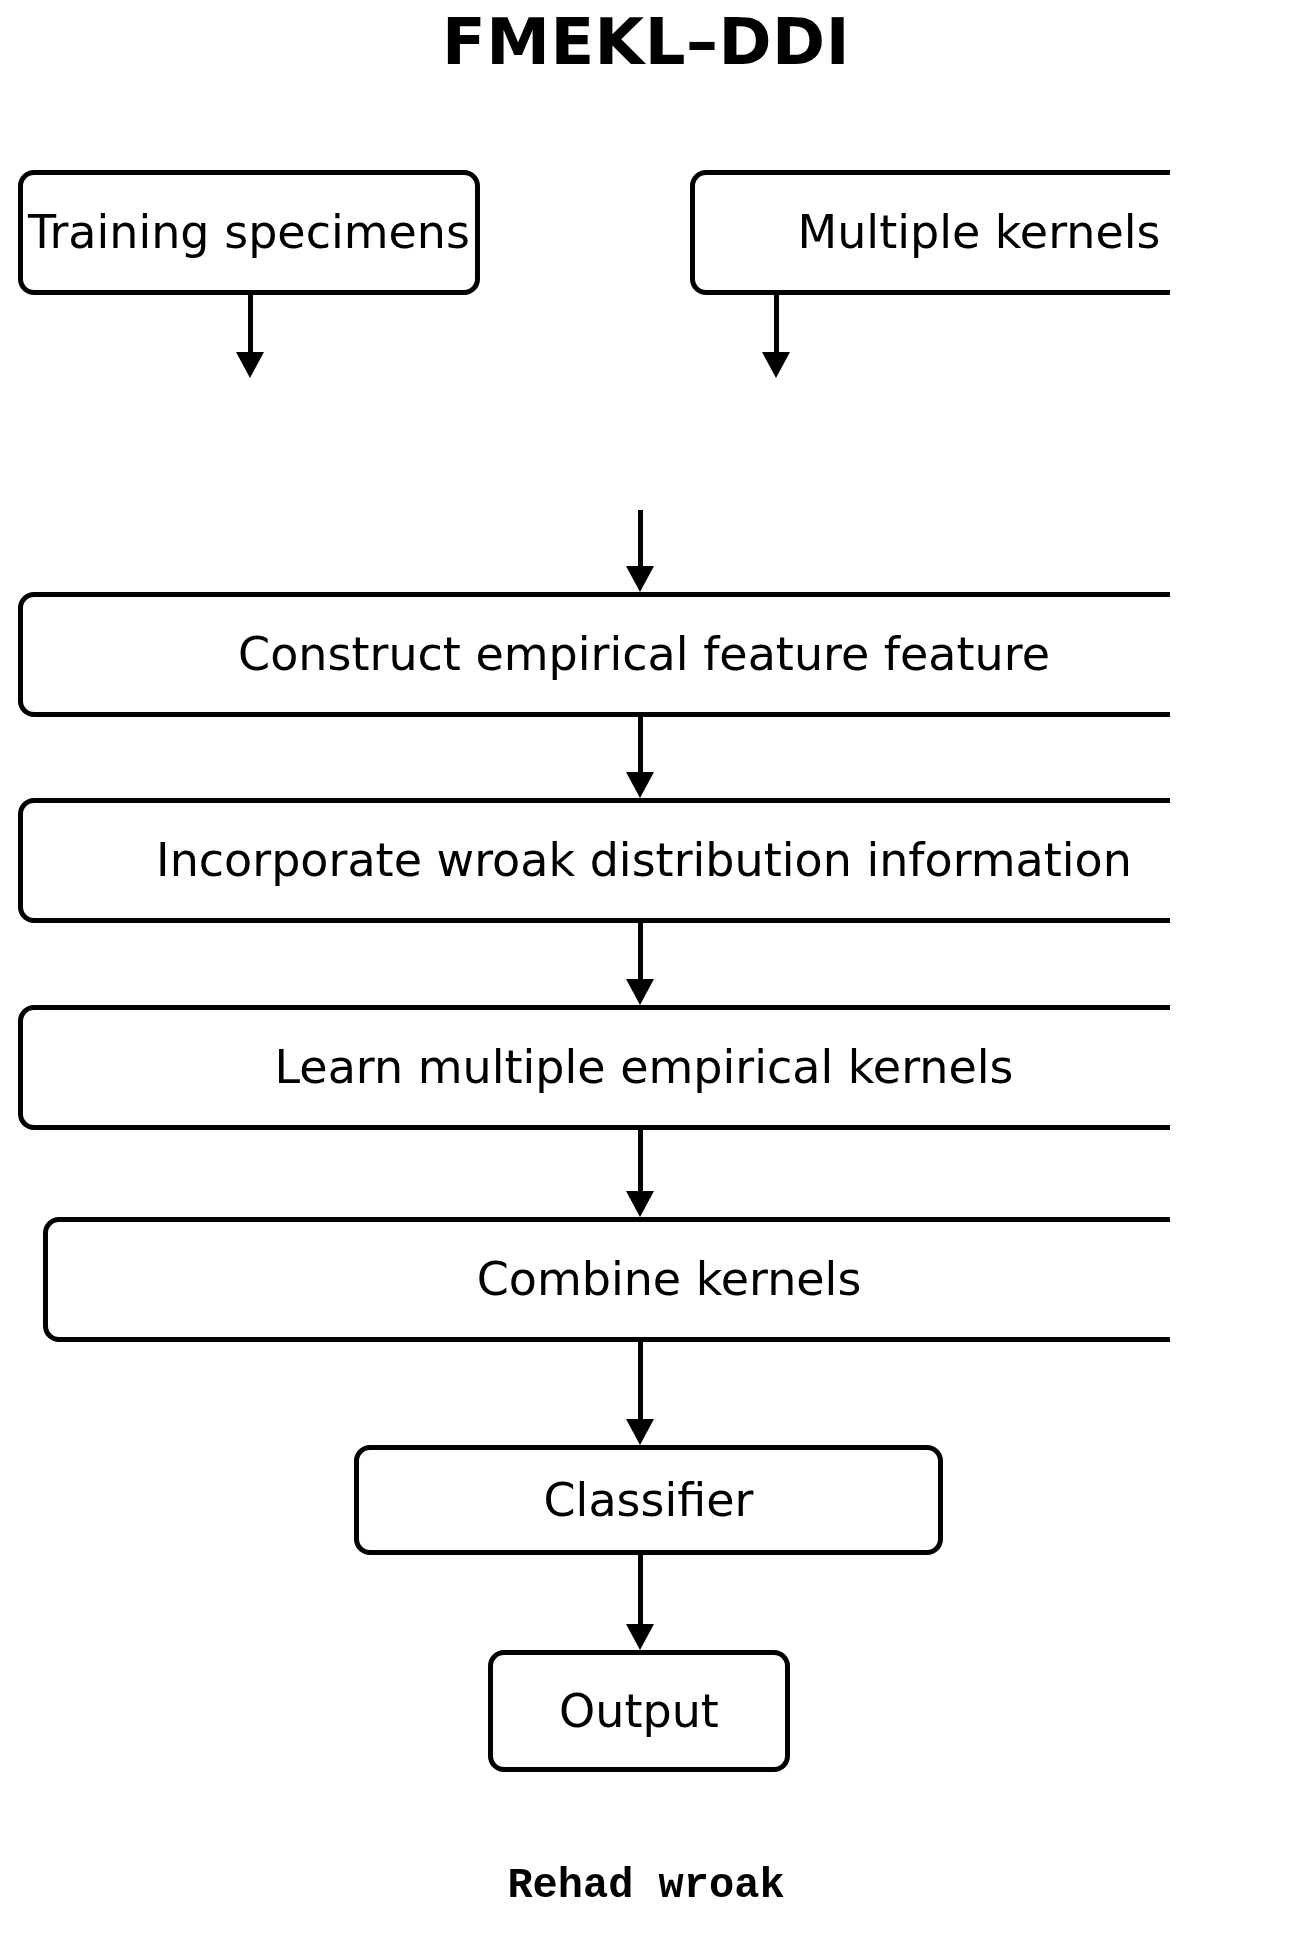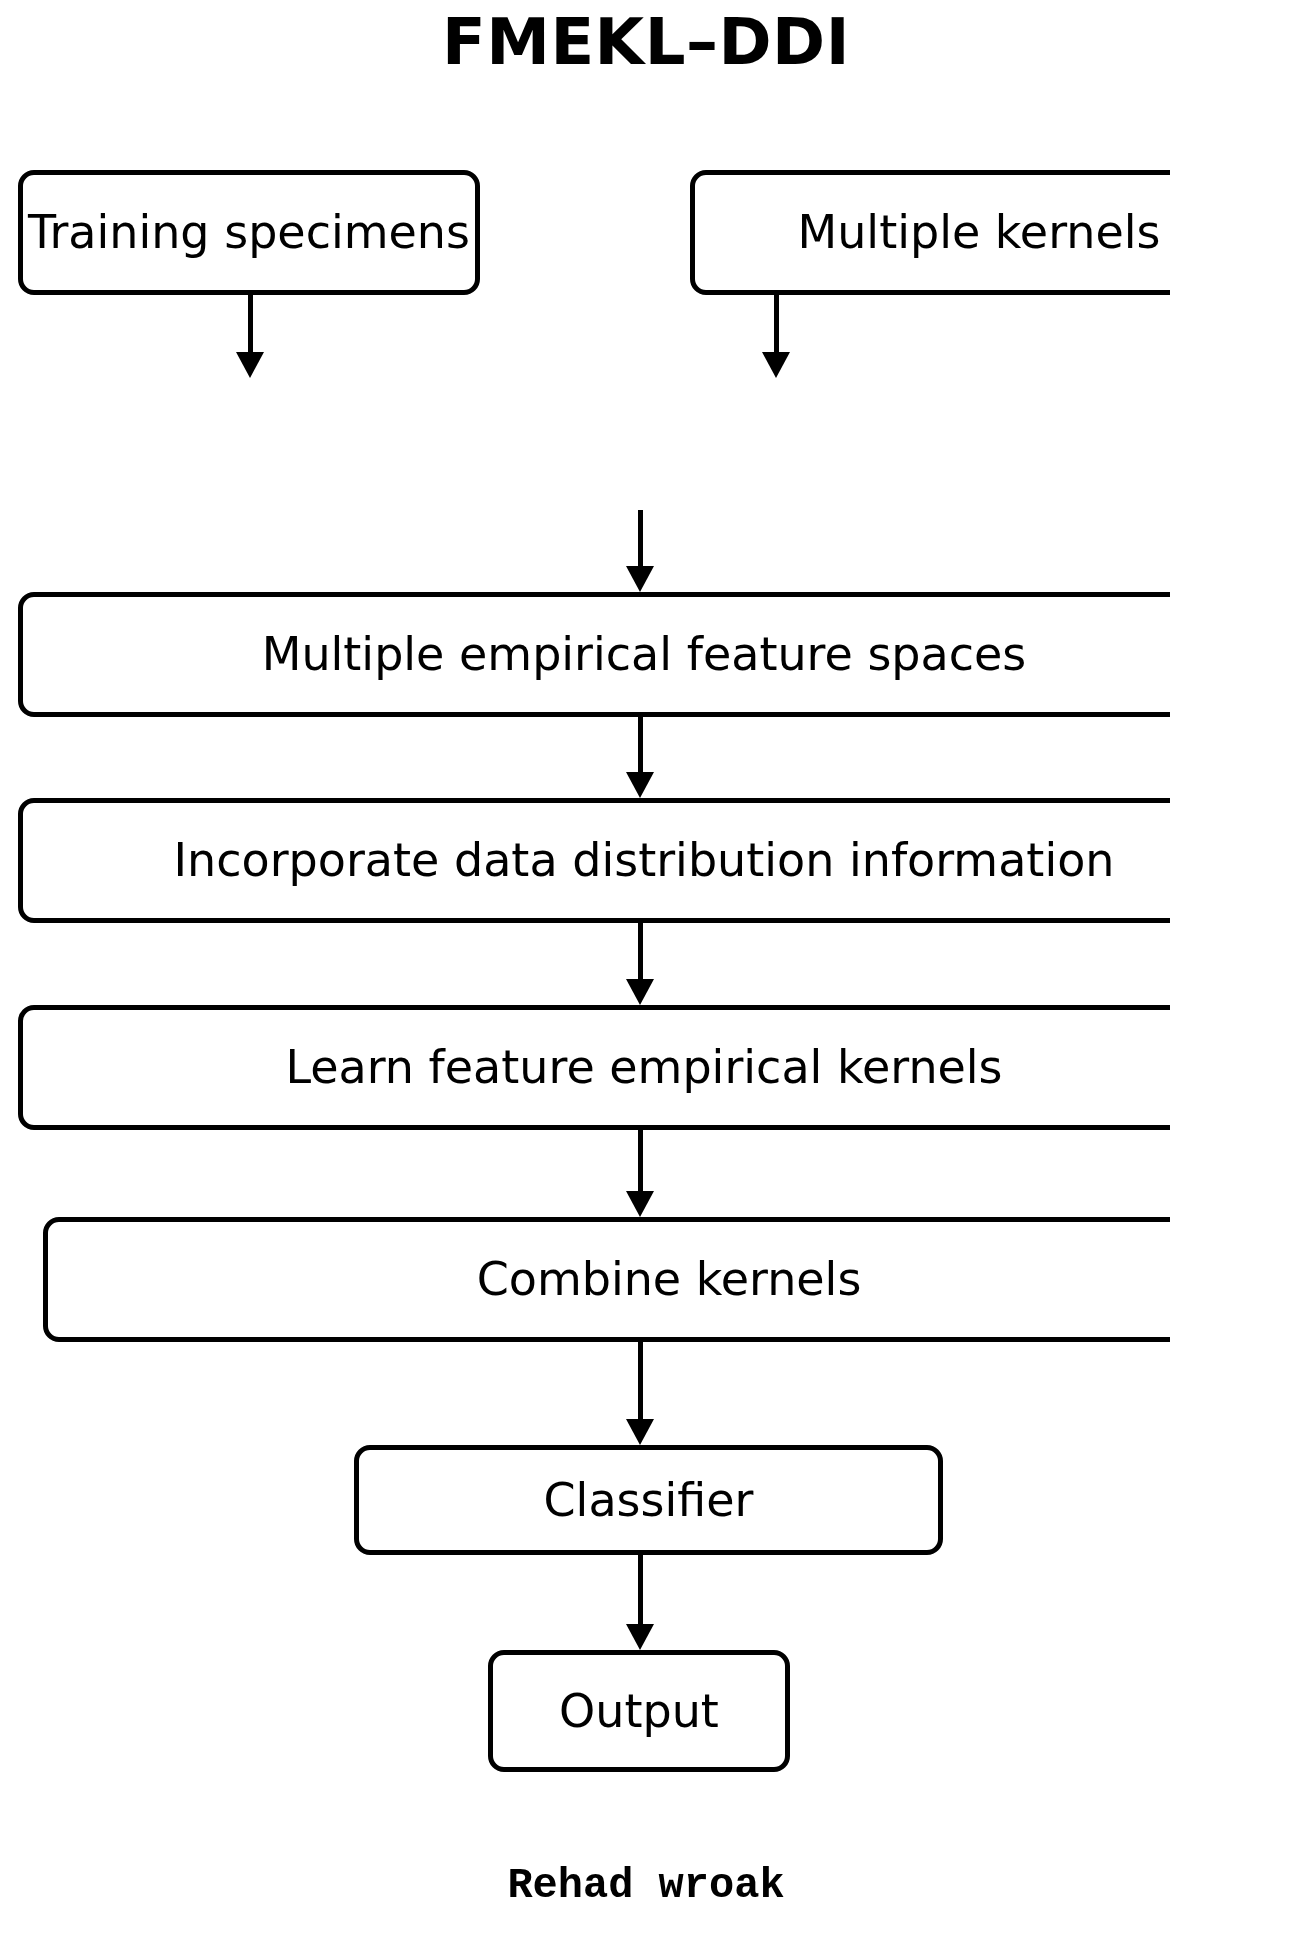--- a/index.html
+++ b/index.html
@@ -109,39 +109,39 @@
     <div class="head"></div>
   </div>
 
 
   <div class="arrow" style="left:625px; top:510px; width:30px; height:82px;">
     <div class="shaft" style="height:56px;"></div>
     <div class="head"></div>
   </div>
 
   <div class="node" style="left:18px; top:592px; width:1252px; height:125px;">
-    <span class="node-label">Multiple empirical feature spaces</span>
+    <span class="node-label">Construct empirical feature feature</span>
   </div>
 
   <div class="arrow" style="left:625px; top:717px; width:30px; height:81px;">
     <div class="shaft" style="height:55px;"></div>
     <div class="head"></div>
   </div>
 
   <div class="node" style="left:18px; top:798px; width:1252px; height:125px;">
-    <span class="node-label">Incorporate data distribution information</span>
+    <span class="node-label">Incorporate wroak distribution information</span>
   </div>
 
   <div class="arrow" style="left:625px; top:923px; width:30px; height:82px;">
     <div class="shaft" style="height:56px;"></div>
     <div class="head"></div>
   </div>
 
   <div class="node" style="left:18px; top:1005px; width:1252px; height:125px;">
-    <span class="node-label">Learn feature empirical kernels</span>
+    <span class="node-label">Learn multiple empirical kernels</span>
   </div>
 
   <div class="arrow" style="left:625px; top:1130px; width:30px; height:87px;">
     <div class="shaft" style="height:61px;"></div>
     <div class="head"></div>
   </div>
 
   <div class="node" style="left:18px; top:1217px; width:1252px; height:125px;margin-left:25px;">
     <span class="node-label">Combine kernels</span>
   </div>

